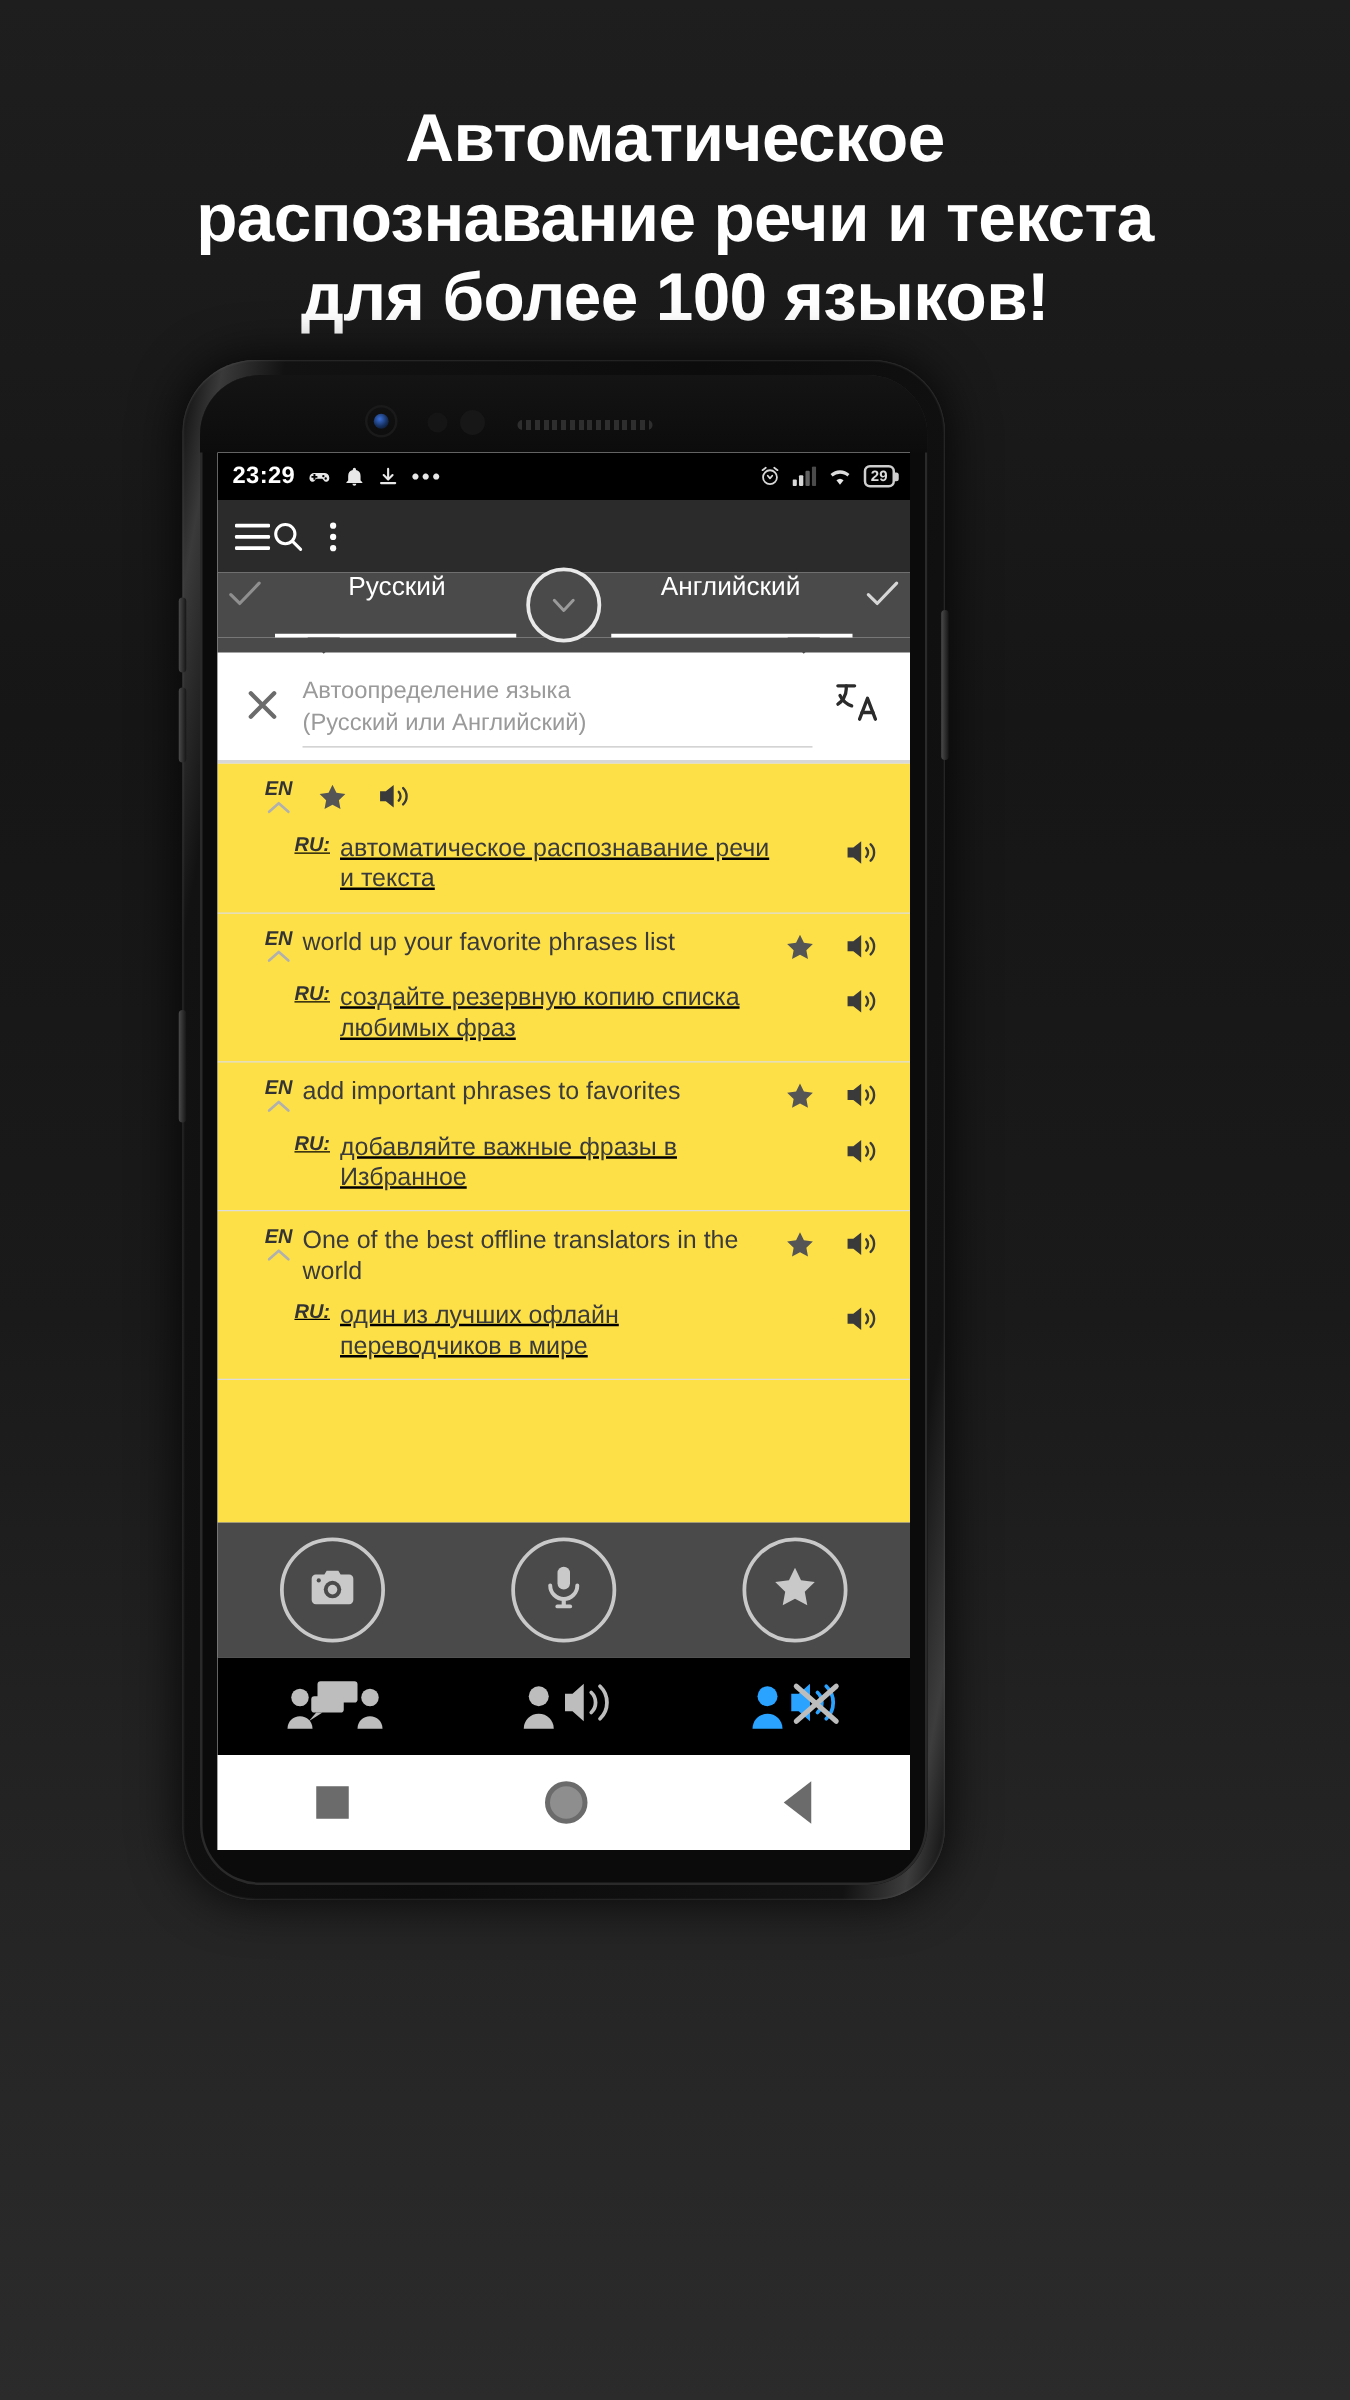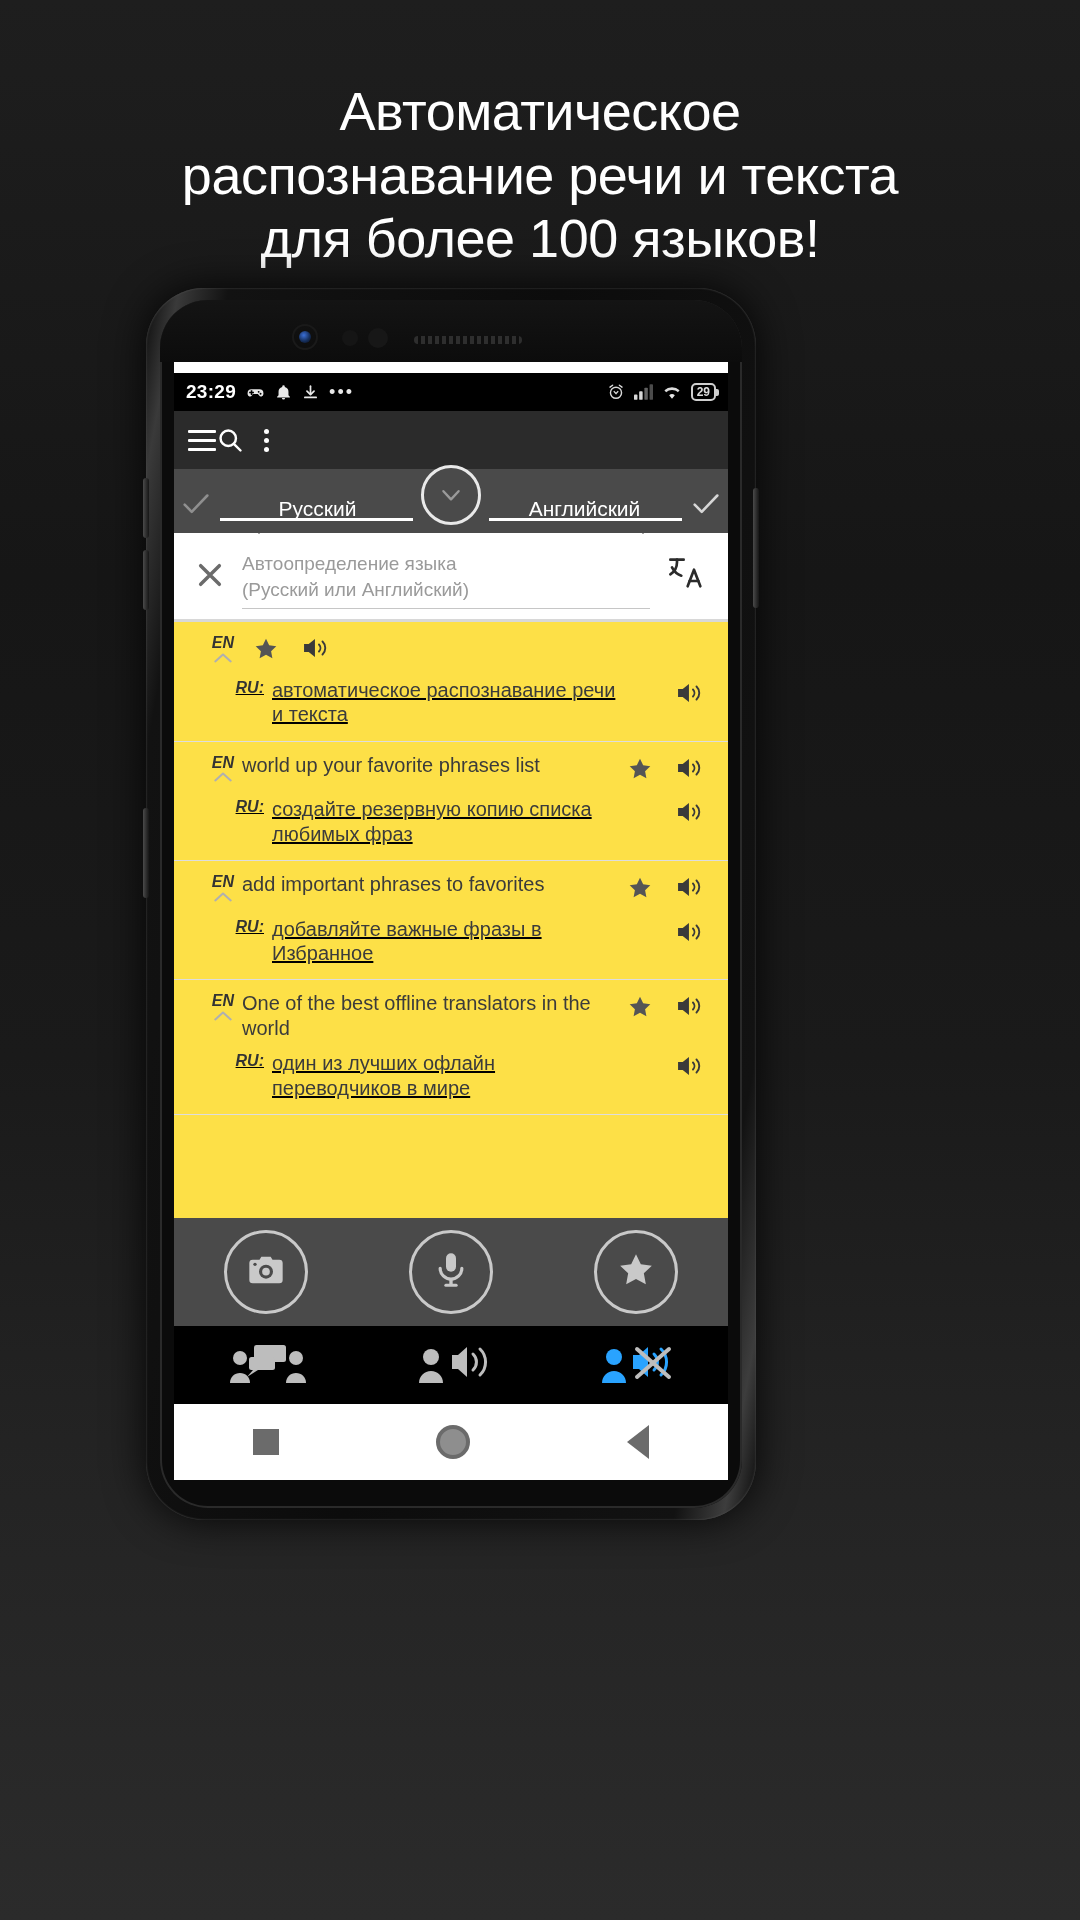--- a/index.html
+++ b/index.html
@@ -13,21 +13,21 @@
   
   .promo-bg{
     position:absolute;inset:0;
     background:linear-gradient(180deg,#1e1e1e 0%,#161616 30%,#1a1a1a 55%,#232323 75%,#2b2b2b 100%);
   }
   .headline{
     position:absolute;top:80px;left:0;width:1080px;
     text-align:center;
     color:#ffffff;
     font-size:54px;
-    font-weight:normal;
+    font-weight:bold;
     line-height:1.18;
     letter-spacing:-0.5px;
     padding:0 40px;
     box-sizing:border-box;
   }
   .headline div{white-space:nowrap;}
 
   
   .phone{
     position:absolute;
@@ -81,21 +81,21 @@
     background:#ffffff;
     overflow:hidden;
     display:flex;flex-direction:column;
   }
 
   
   .statusbar{
     height:38px;background:#000;color:#fff;
     display:flex;align-items:center;
     padding:0 12px;
-    font-size:18px;flex:none;margin-top:11px;
+    font-size:18px;flex:none;
   }
   .sb-left{display:flex;align-items:center;gap:10px;}
   .sb-time{font-size:19px;font-weight:bold;letter-spacing:.3px;}
   .sb-right{margin-left:auto;display:flex;align-items:center;gap:9px;}
   .ico{display:inline-flex;align-items:center;}
   .dots{letter-spacing:2px;font-size:18px;color:#e8e8e8;}
   .battery{
     border:2px solid #cfcfcf;border-radius:5px;
     font-size:12px;font-weight:bold;color:#dcdcdc;
     padding:1px 4px;line-height:1;position:relative;
@@ -116,21 +116,21 @@
     flex:1;text-align:center;font-size:27px;font-weight:bold;letter-spacing:.2px;
     margin-left:-4px;
   }
   .appbar-actions{display:flex;align-items:center;gap:20px;}
   .kebab{display:flex;flex-direction:column;gap:4px;align-items:center;cursor:pointer;}
   .kebab i{width:5px;height:5px;background:#fff;border-radius:50%;display:block;}
 
   
   .langbar{
     height:52px;background:#4a4a4a;flex:none;
-    display:flex;align-items:flex-end;position:relative;
+    display:flex;align-items:flex-start;position:relative;
   }
   .check{
     width:44px;display:flex;align-items:center;justify-content:center;
   }
   .lang{
     flex:1;text-align:center;color:#fff;font-size:21px;
   }
   .lang.left{padding-right:34px;}
   .lang.right{padding-left:34px;}
   .swap{

